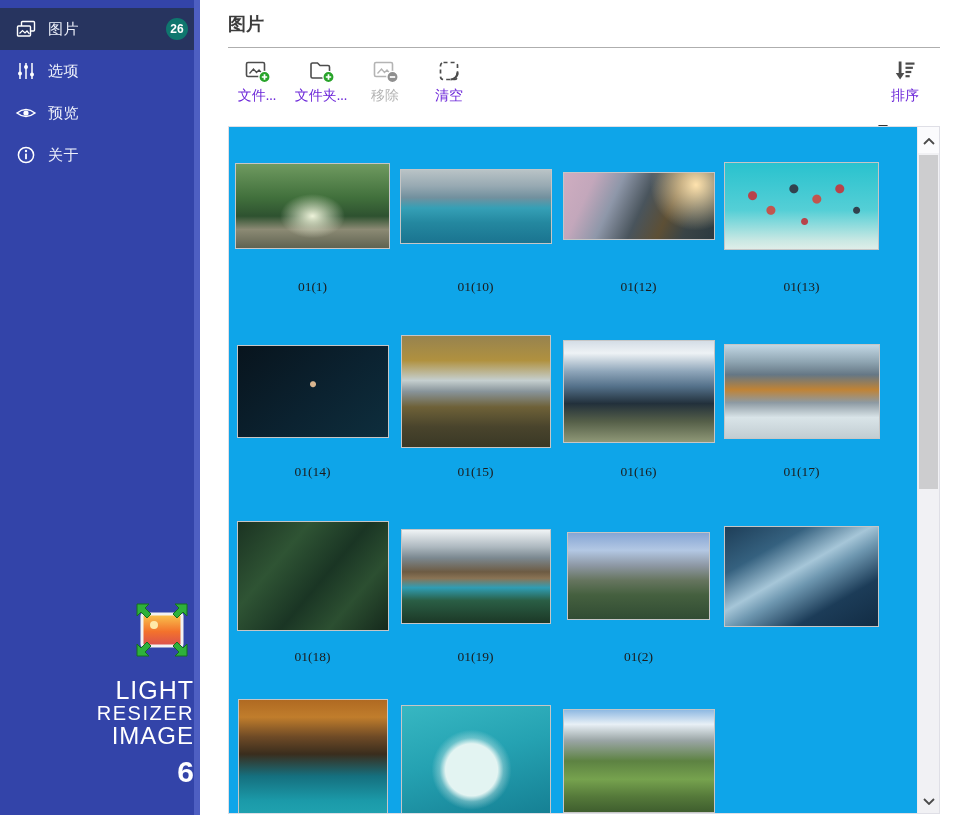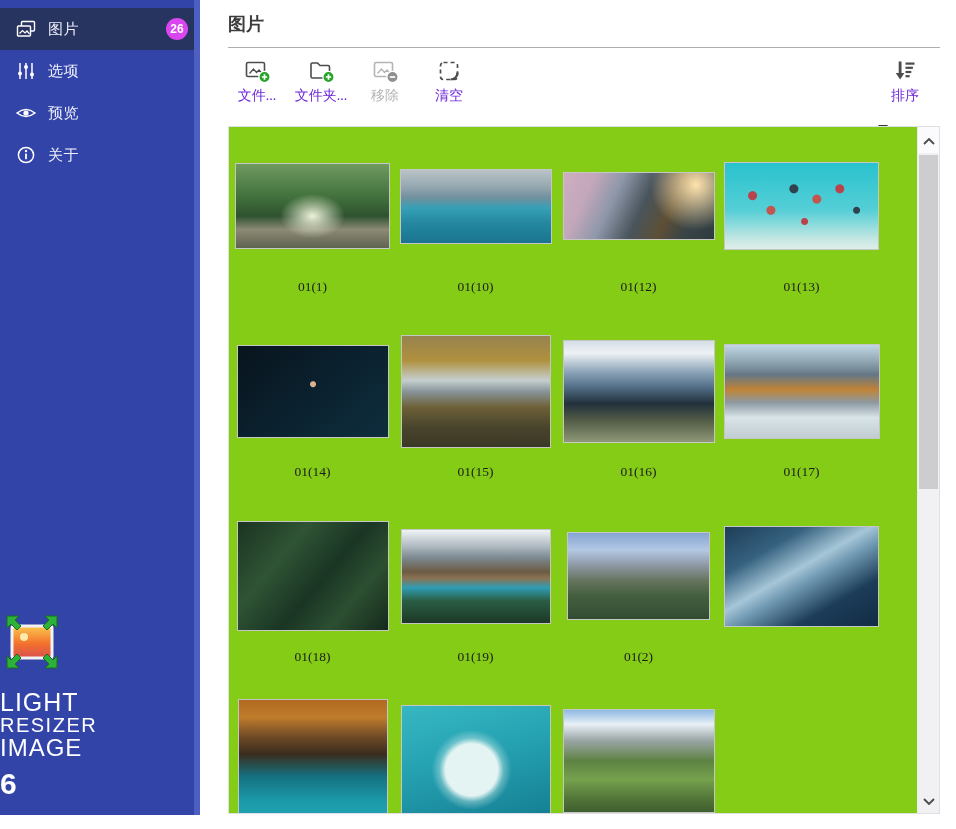--- a/index.html
+++ b/index.html
@@ -7,23 +7,23 @@
   .app{position:relative;width:956px;height:829px;background:#fff;}
 
   
   .sidebar{position:absolute;left:0;top:0;width:200px;height:815px;background:#3344a9;overflow:hidden;}
   .sidebar-edge{position:absolute;right:0;top:0;width:6px;height:100%;background:#4e5fc2;}
   .side-nav{padding-top:8px;}
   .side-item{display:flex;align-items:center;height:42px;padding:0 12px 0 14px;cursor:pointer;color:#eef1fb;}
   .side-item.selected{background:#27345f;}
   .side-icon{width:24px;height:22px;display:flex;align-items:center;justify-content:center;margin-right:10px;flex:0 0 24px;}
   .side-label{font-size:15px;letter-spacing:.5px;}
-  .badge{margin-left:auto;min-width:22px;height:22px;border-radius:50%;background:#d946ef;color:#fff;
+  .badge{margin-left:auto;min-width:22px;height:22px;border-radius:50%;background:#0f766e;color:#fff;
          font-size:12px;font-weight:bold;display:flex;align-items:center;justify-content:center;}
-  .logo{position:absolute;left:0;bottom:14px;width:194px;text-align:left;color:#fff;}
+  .logo{position:absolute;left:0;bottom:26px;width:194px;text-align:right;color:#fff;}
   .logo-icon{display:inline-block;margin-bottom:14px;}
   .logo-line{font-size:25px;line-height:1.04;letter-spacing:1px;font-weight:400;}
   .logo-line.l2{font-size:24px;}
   .logo-line.l3{font-size:20px;letter-spacing:1.5px;}
   .logo-version{font-size:30px;font-weight:bold;margin-top:6px;}
 
   
   .main{position:absolute;left:200px;top:0;width:756px;height:829px;padding:12px 16px 0 28px;box-sizing:border-box;}
   .page-title{font-family:"Liberation Serif",serif;font-weight:bold;font-size:18px;color:#3c3c3c;}
   .title-rule{height:1px;background:#aeaeae;margin-top:11px;}
@@ -32,21 +32,21 @@
   .tb-btn{display:flex;flex-direction:column;align-items:center;min-width:58px;margin-right:6px;cursor:pointer;}
   .tb-btn .tb-ico{height:28px;display:flex;align-items:center;justify-content:center;}
   .tb-btn .tb-label{font-family:"Liberation Serif",serif;font-size:14px;color:#6d28d9;margin-top:2px;white-space:nowrap;}
   .tb-btn.disabled{cursor:default;}
   .tb-btn.disabled .tb-label{color:#b4b4b4;}
   .tb-right{margin-left:auto;display:flex;align-items:flex-start;flex-direction:column;}
   .caret{margin:12px 14px 0 2px;cursor:pointer;display:inline-block;}
   .caret:last-child{margin-right:2px;}
 
   
-  .panel{position:relative;margin-top:17px;width:712px;height:688px;border:1px solid #dfdfe6;box-sizing:border-box;overflow:hidden;background:#84cc16;}
+  .panel{position:relative;margin-top:17px;width:712px;height:688px;border:1px solid #dfdfe6;box-sizing:border-box;overflow:hidden;background:#0ea5e9;}
   .grid{position:absolute;left:0;top:0;width:682px;padding:15px 0 0 2px;display:flex;flex-wrap:wrap;}
   .cell{width:163px;height:185px;display:flex;flex-direction:column;align-items:center;}
   .thumb-area{height:128px;width:100%;display:flex;align-items:center;justify-content:center;}
   .thumb{border:1px solid #c6c6c6;box-sizing:border-box;}
   .caption{margin-top:9px;font-family:"Liberation Serif",serif;font-size:13.5px;color:#1c1c1c;}
 
   
   .scrollbar{position:absolute;right:0;top:0;width:21px;height:100%;background:#f1f1f4;border-left:1px solid #ececf0;}
   .sb-btn{height:26px;display:flex;align-items:center;justify-content:center;background:#fbfbfd;cursor:pointer;}
   .sb-btn.down{position:absolute;bottom:0;left:0;right:0;background:#f1f1f4;}

